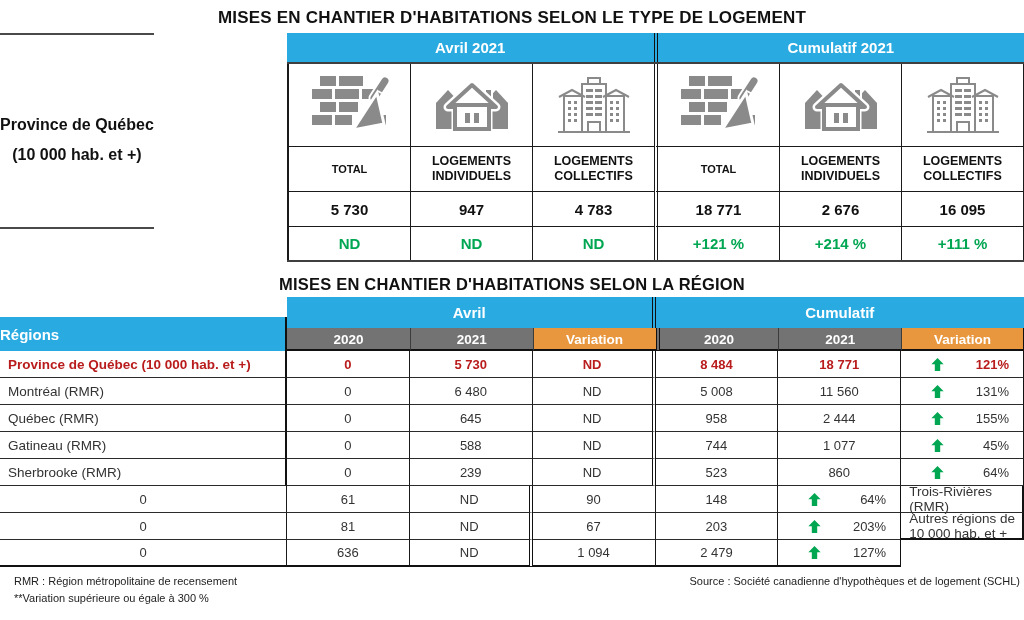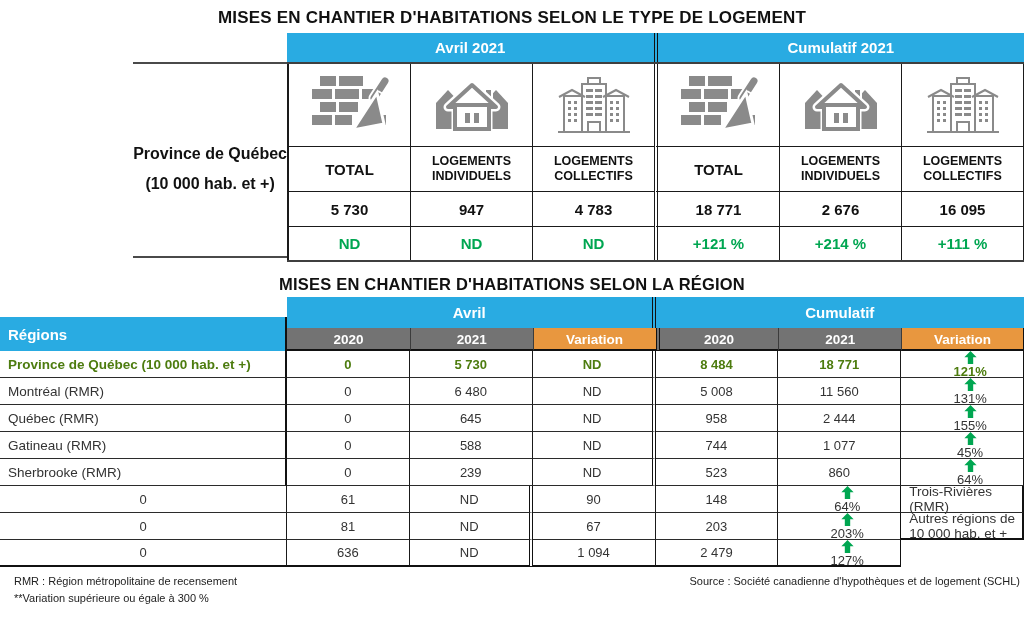--- a/index.html
+++ b/index.html
@@ -5,67 +5,67 @@
   html,body{margin:0;padding:0;background:#fff;}
   body{width:1024px;height:620px;font-family:"Liberation Sans",sans-serif;color:#1a1a1a;overflow:hidden;}
   .page{width:1024px;height:620px;position:relative;}
 
   
   .big-title{margin:0;padding-top:8px;text-align:center;font-size:17px;font-weight:bold;color:#111;letter-spacing:.2px;}
   .big-title.second{padding-top:0;margin-top:13px;font-size:16.5px;}
 
   
   .t1{display:flex;width:1024px;margin-top:5px;}
-  .t1-left{width:287px;flex:0 0 287px;display:flex;flex-direction:column;align-items:flex-end;}
+  .t1-left{width:287px;flex:0 0 287px;display:flex;}
   .t1-left-spacer{height:29px;}
   .t1-label{height:196px;box-sizing:border-box;border-top:2px solid #4a4a4a;border-bottom:2px solid #4a4a4a;
     display:flex;flex-direction:column;justify-content:flex-start;align-items:center;padding-top:75px;
     font-weight:bold;font-size:16px;color:#111;line-height:30px;}
   .t1-right{width:737px;flex:1;display:flex;flex-direction:column;}
   .t1-header-row{display:flex;height:29px;}
   .t1-ghead{flex:1;background:#29ABE2;color:#fff;font-weight:bold;font-size:15px;text-align:center;line-height:29px;}
   .t1-ghead.dbl{border-left:4px double #111;box-sizing:border-box;}
   .t1-row{display:flex;}
   .t1-row .c{flex:1;box-sizing:border-box;border-left:1px solid #1a1a1a;display:flex;align-items:center;justify-content:center;text-align:center;}
   .t1-row .c.first{border-left:2px solid #1a1a1a;}
   .t1-row .c.dbl{border-left:4px double #1a1a1a;}
   .t1-row .c.last{border-right:1px solid #1a1a1a;}
   .t1-icons{height:83px;border-top:2px solid #3f3f3f;}
   .t1-icons .c{border-bottom:1px solid #1a1a1a;}
   .t1-heads{height:45px;}
   .t1-heads .c{border-bottom:1px solid #1a1a1a;font-weight:bold;font-size:12.5px;line-height:15px;padding:0 6px;color:#111;}
-  .t1-heads .c.single{font-size:15px;}
+  .t1-heads .c.single{font-size:11px;}
   .t1-values{height:35px;}
   .t1-values .c{border-bottom:1px solid #1a1a1a;font-weight:bold;font-size:15px;color:#111;}
   .t1-vars{height:33px;border-bottom:2px solid #3f3f3f;}
   .t1-vars .c{font-weight:bold;font-size:15px;color:#00A651;}
   .t1-icons svg{display:block;}
 
   
   .t2{display:grid;grid-template-columns:287px repeat(6,1fr);grid-template-rows:31px 23px;grid-auto-rows:27px;
       width:1024px;margin-top:3px;}
   .t2 > div{box-sizing:border-box;}
   .h-cyan{background:#29ABE2;color:#fff;font-weight:bold;}
-  .h-regions{grid-row:1/3;grid-column:1;font-size:15px;display:flex;align-items:center;padding-left:8px;border-right:2px solid #111;margin-top:20px;}
+  .h-regions{grid-row:1/3;grid-column:1;font-size:15px;display:flex;align-items:center;border-right:2px solid #111;margin-top:20px;}
   .h-avril{grid-row:1;grid-column:2/5;text-align:center;line-height:31px;font-size:15px;border-right:4px double #111;}
   .h-cumul{grid-row:1;grid-column:5/8;text-align:center;line-height:31px;font-size:15px;}
   .sub{grid-row:2;color:#fff;font-weight:bold;font-size:13.5px;text-align:center;line-height:23px;border-bottom:2px solid #111;}
   .sub.gray{background:#737373;}
   .sub.orange{background:#E8973F;}
   .sub.bl1{border-left:1px solid #3c3c3c;}
   .sub.bl2{border-left:4px double #111;}
   .sub.br{border-right:1px solid #111;}
 
   .t2 .cell{border-bottom:1px solid #2b2b2b;font-size:13px;color:#333;display:flex;align-items:center;justify-content:center;}
   .t2 .cell.region{justify-content:flex-start;padding-left:8px;font-size:13.5px;border-right:2px solid #111;}
   .t2 .cell.v1{border-right:1px solid #1a1a1a;}
   .t2 .cell.vdbl{border-right:4px double #111;}
   .t2 .cell.vend{border-right:1px solid #111;}
-  .t2 .cell.pct{justify-content:space-between;padding:0 14px 0 30px;flex-direction:column;}
-  .t2 .bold{font-weight:bold;color:#4d7c0f;}
+  .t2 .cell.pct{justify-content:space-between;padding:0 14px 0 30px;}
+  .t2 .bold{font-weight:bold;color:#b91c1c;}
   .t2 .rowlast{border-bottom:2px solid #111;}
   .arrow-up svg{display:block;}
 
   
   .foot{display:flex;justify-content:space-between;margin-top:6px;padding:0 4px 0 14px;font-size:11px;color:#222;}
   .foot .l div{line-height:17px;}
   .foot .r{line-height:17px;text-align:right;}
 </style>
 </head>
 <body>

